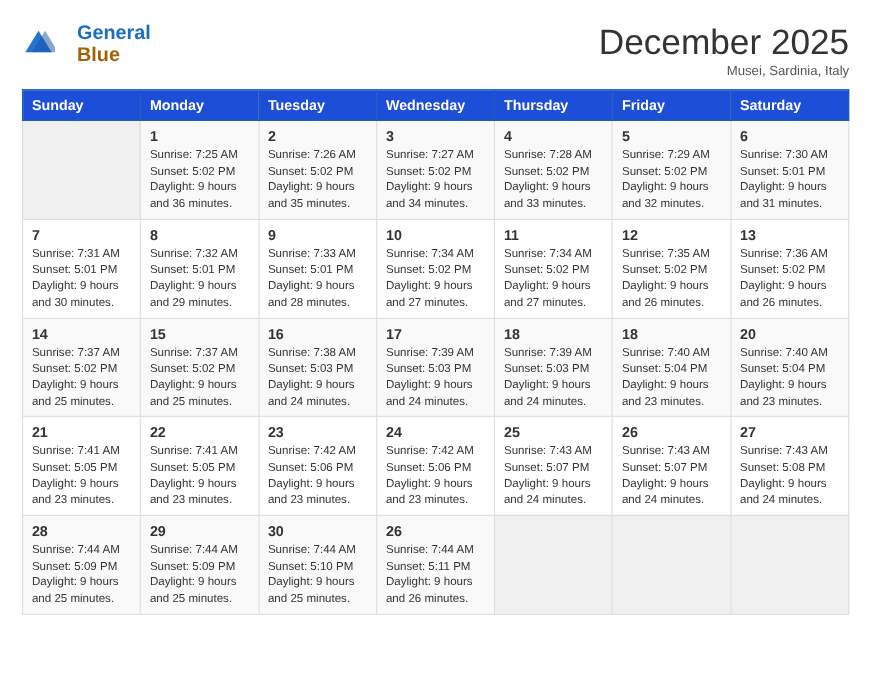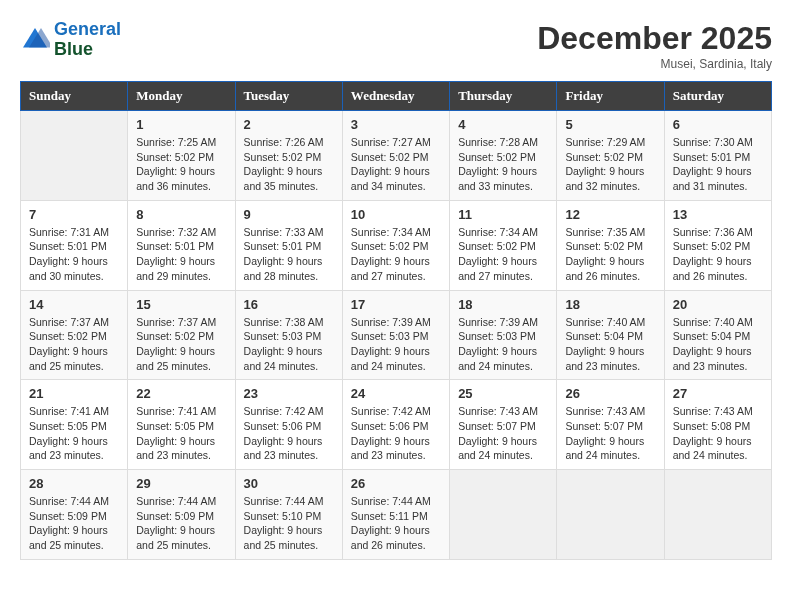--- a/index.html
+++ b/index.html
@@ -12,60 +12,59 @@
     }
     .header {
       display: flex;
       justify-content: space-between;
       align-items: flex-start;
       margin-bottom: 10px;
     }
     .logo {
       display: flex;
       align-items: center;
-      gap: 4px;
+      gap: 20px;
     }
     .logo-text {
       font-size: 18px;
       font-weight: bold;
       color: #333;
       line-height: 1.1;
     }
     .logo-text span {
       color: #1a6fbd;
     }
     .logo-icon {
       width: 30px;
       height: 30px;
     }
     .title-block {
       text-align: right;
     }
     .month-title {
       font-size: 32px;
-      font-weight: bold;
+      font-weight: normal;
       color: #333;
     }
     .location {
       font-size: 12px;
       color: #555;
     }
     .calendar {
       width: 100%;
       border-collapse: collapse;
       border: 1px solid #ccc;
     }
     .calendar th {
-      background-color: #404040;
+      background-color: #1d4ed8;
       color: white;
       text-align: left;
       padding: 6px 8px;
       font-size: 13px;
       border: 1px solid #1a60b8;
-      font-family: Liberation Serif, serif;
     }
     .calendar td {
       vertical-align: top;
       padding: 6px 8px;
       border: 1px solid #ddd;
       width: calc(100% / 7);
       min-height: 90px;
       background: #fff;
       font-size: 11px;
       color: #333;
@@ -95,21 +94,21 @@
 <body>
 
 <div class="header">
   <div class="logo">
     <svg class="logo-icon" viewBox="0 0 40 40">
       <polygon points="20,4 36,30 4,30" fill="#2176d2"></polygon>
       <polygon points="28,4 44,30 12,30" fill="#1a4fa0" opacity="0.5"></polygon>
     </svg>
     <div class="logo-text">
       <div><span>General</span></div>
-      <div><span style="color:#14532d">Blue</span></div>
+      <div><span style="color:#a16207">Blue</span></div>
     </div>
   </div>
   <div class="title-block">
     <div class="month-title">December 2025</div>
     <div class="location">Musei, Sardinia, Italy</div>
   </div>
 </div>
 
 <table class="calendar" id="calendar-table">
   <thead id="calendar-header">

